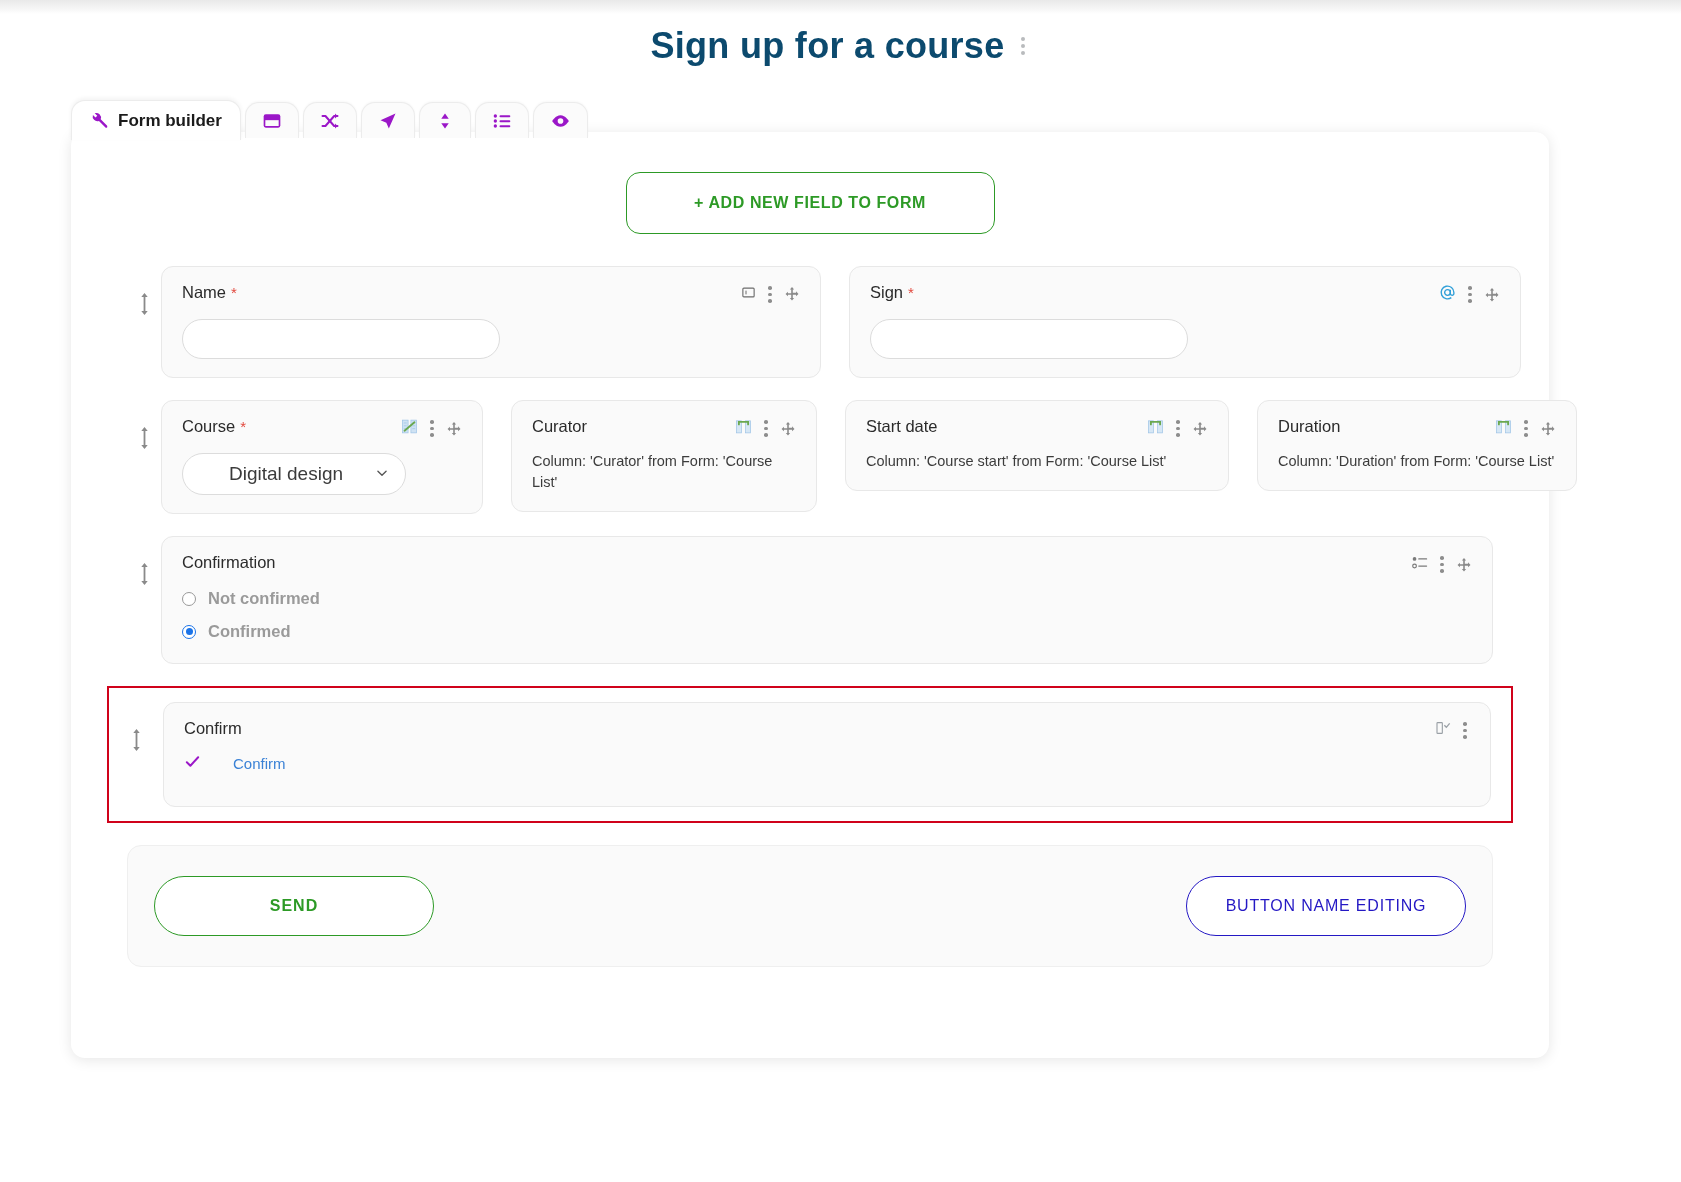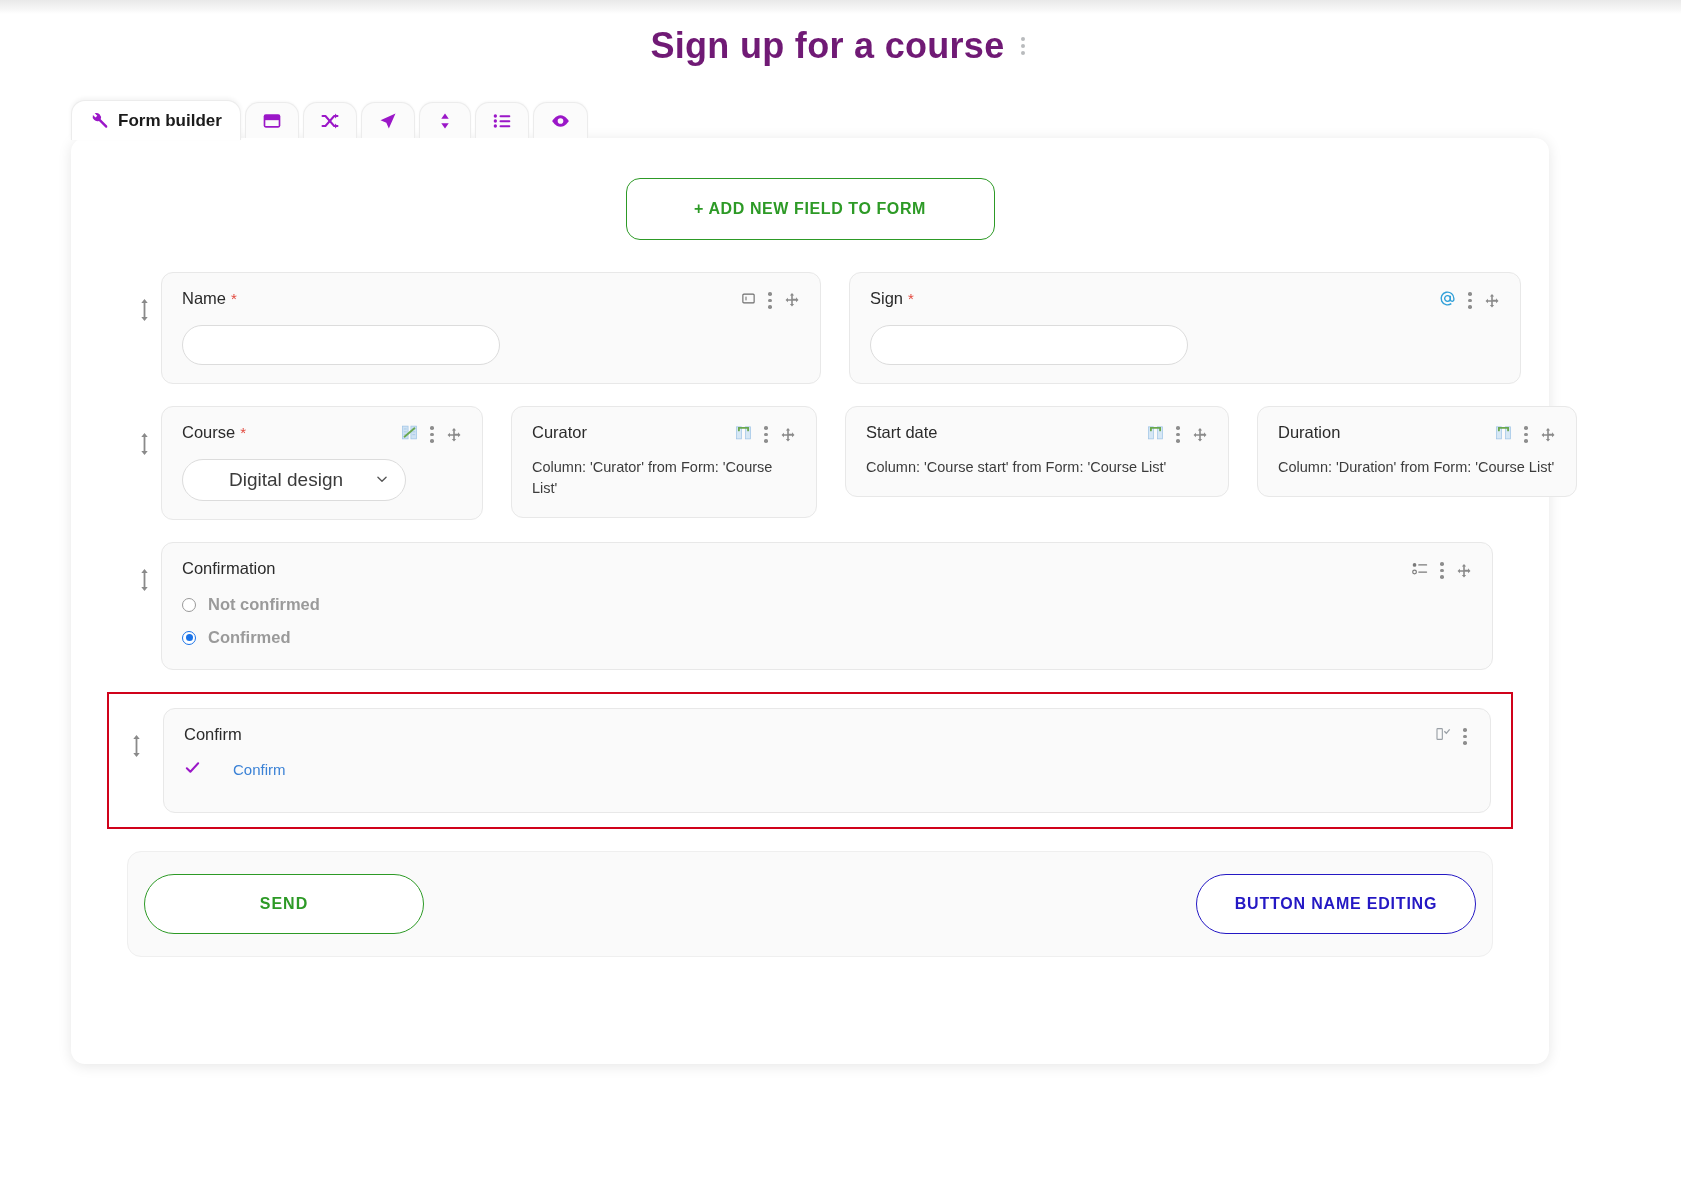--- a/index.html
+++ b/index.html
@@ -21,21 +21,21 @@
     background: linear-gradient(180deg, #e9e9e9 0%, #f5f5f5 60%, #ffffff 100%);
   }
   .title-bar {
     position: absolute; top: 18px; left: 0; right: 0;
     display: flex; align-items: center; justify-content: center;
     height: 56px;
   }
   .page-title {
     font-size: 36px;
     font-weight: 700;
-    color: #701a75;
+    color: #0c4a6e;
     letter-spacing: 0.3px;
   }
   .title-kebab {
     margin-left: 10px;
     display: inline-flex; flex-direction: column; gap: 3px;
     align-items: center; justify-content: center;
     padding: 4px 6px;
   }
   .title-kebab i {
     display: block; width: 4px; height: 4px; border-radius: 50%;
@@ -68,21 +68,21 @@
   .tab.icon-only { padding: 0 16px; }
   .tab-label {
     font-size: 17px; font-weight: 700; color: #1b1b1b;
     margin-left: 9px; white-space: nowrap;
   }
   .tab svg { display: block; }
 
   
   .card {
     position: absolute;
-    top: 138px; left: 71px;
+    top: 132px; left: 71px;
     width: 1478px; height: 926px;
     background: #ffffff;
     border-radius: 14px;
     box-shadow: 0 2px 14px rgba(0,0,0,0.10);
   }
 
   .add-field-wrap {
     display: flex; justify-content: center;
     padding-top: 40px;
   }
@@ -191,37 +191,37 @@
     display: flex; align-items: flex-start;
   }
   .highlight .drag-v { width: 54px; min-width: 54px; }
 
   
   .footer {
     margin: 0 56px 0 56px;
     background: #fafafa;
     border: 1px solid #efefef;
     border-radius: 14px;
-    height: 106px;
+    height: 122px;
     display: flex; align-items: center; justify-content: space-between;
-    padding: 0 16px;
+    padding: 0 26px;
   }
   .btn-send {
     width: 280px; height: 60px;
     border: 1.5px solid #2d9a26; border-radius: 30px;
     background: #ffffff; color: #2d9a26;
     font-size: 16px; font-weight: 700; letter-spacing: 1px;
     display: flex; align-items: center; justify-content: center;
     cursor: pointer;
   }
   .btn-edit {
     width: 280px; height: 60px;
     border: 1.5px solid #2418c4; border-radius: 30px;
     background: #ffffff; color: #2418c4;
-    font-size: 16px; font-weight: 700; letter-spacing: 0.8px;
+    font-size: 16px; font-weight: 400; letter-spacing: 0.8px;
     display: flex; align-items: center; justify-content: center;
     cursor: pointer;
   }
 </style>
 </head>
 <body>
 
 <div class="page">
   <div class="top-strip"></div>
 

